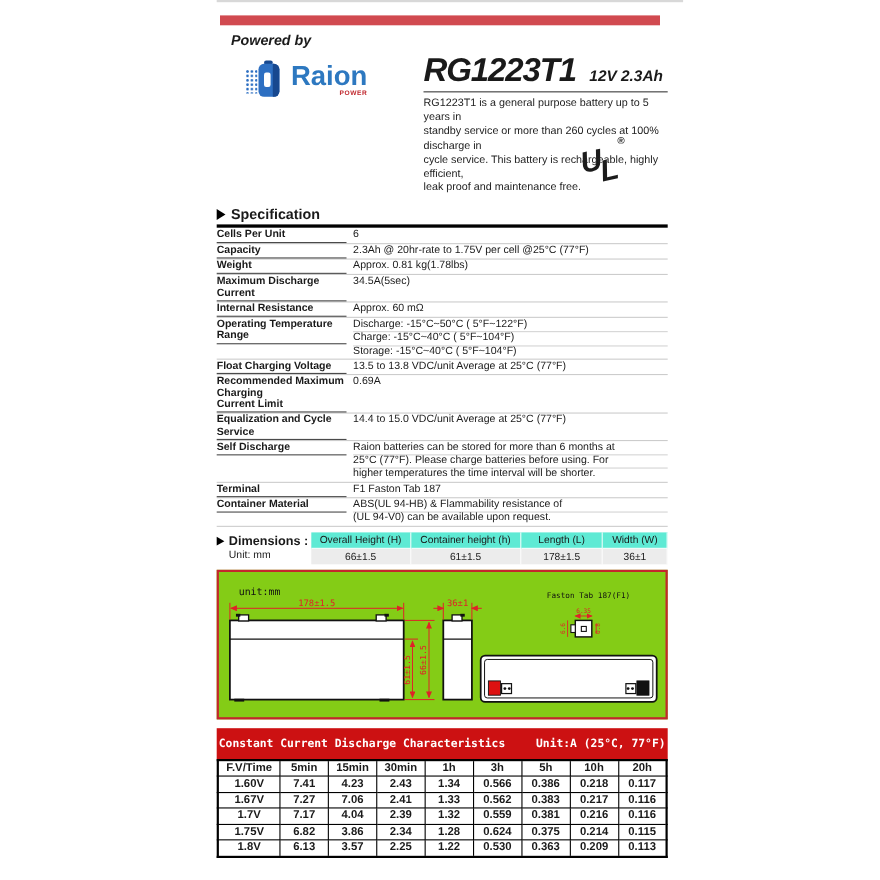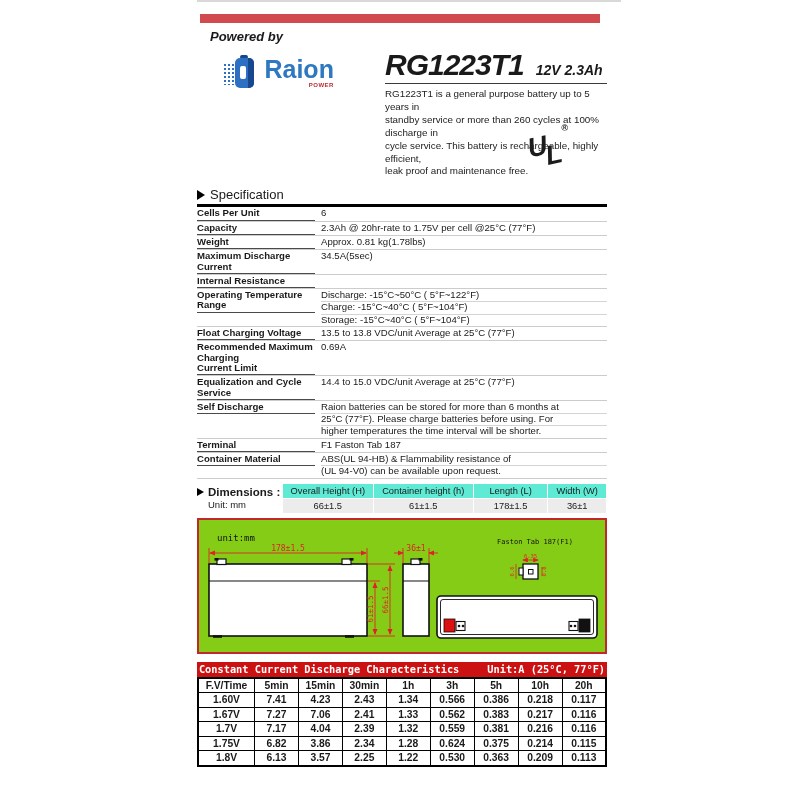--- a/index.html
+++ b/index.html
@@ -32,21 +32,21 @@
   .desc{font-size:9.8px;line-height:12.9px;white-space:pre-line;color:#222;}
   .ul-mark{position:absolute;left:527px;top:129px;width:48px;height:46px;transform:rotate(-12deg);
            font-style:italic;font-weight:bold;color:#1b1b1b;}
   .ul-u{position:absolute;left:2px;top:0;font-size:27px;}
   .ul-l{position:absolute;left:18px;top:11px;font-size:27px;}
   .ul-reg{position:absolute;right:2px;top:-3px;font-size:9px;transform:rotate(12deg);}
 
   
   .sec-head{display:flex;align-items:center;gap:5px;border-bottom:3px solid #000;
             padding-bottom:2px;margin-top:9px;}
-  .sec-head span{font-weight:normal;font-size:13px;}
+  .sec-head span{font-weight:bold;font-size:13px;}
   .tri{width:0;height:0;border-left:8px solid #000;border-top:5px solid transparent;border-bottom:5px solid transparent;}
 
   
   .spec-table{width:100%;}
   .spec-row{display:flex;align-items:flex-start;border-bottom:1px solid #ccc;padding:1px 0 0 0;}
   .spec-label{width:118px;flex:none;font-weight:bold;font-size:9.6px;line-height:10.3px;
               border-bottom:1.5px solid #4a4a4a;padding-bottom:1px;}
   .spec-values{flex:1;font-size:9.6px;line-height:10.3px;padding-left:6px;}
   .spec-vline{padding:0 0 1px 0;}
   .spec-vline.sep{border-bottom:1px solid #d4d4d4;}
@@ -62,21 +62,21 @@
   .dim-cell{font-size:9.3px;text-align:center;padding:2px 0;border-right:1px solid #fff;}
   .dim-hrow .dim-cell{background:#5eead4;border-bottom:1px solid #fff;}
   .dim-vrow .dim-cell{background:#ececec;}
   .dc0{width:28%;}.dc1{width:31%;}.dc2{width:23%;}.dc3{width:18%;}
 
   
   .diagram-box{margin-top:5px;border:2.5px solid #c4262d;height:132px;background:#84cc16;}
 
   
   .dc-block{margin-top:8px;}
-  .dc-title{background:#cc1112;color:#fff;height:15px;display:flex;align-items:center;
+  .dc-title{background:#cc1112;color:#fff;height:28px;display:flex;align-items:center;
             justify-content:center;gap:28px;font-family:"DejaVu Sans Mono",monospace;
             font-weight:bold;font-size:10.3px;}
   table.dc{width:100%;border-collapse:collapse;border:2px solid #000;table-layout:fixed;}
   table.dc th,table.dc td{border:1px solid #000;font-weight:bold;font-size:10.3px;
             text-align:center;padding:0;height:13.5px;line-height:13.5px;}
   table.dc .fvcol{width:13.5%;}
 </style>
 </head>
 <body>
 
@@ -156,20 +156,23 @@
             <div>Maximum Discharge Current</div>
           </div>
           <div class="spec-values">
             <div class="spec-vline">34.5A(5sec)</div>
           </div>
         </div>
         <div class="spec-row">
           <div class="spec-label">
             <div>Internal Resistance</div>
           </div>
+          <div class="spec-values">
+            <div class="spec-vline">Approx. 60 mΩ</div>
+          </div>
         </div>
         <div class="spec-row">
           <div class="spec-label">
             <div>Operating Temperature Range</div>
           </div>
           <div class="spec-values">
             <div class="spec-vline sep">Discharge: -15°C~50°C ( 5°F~122°F)</div>
             <div class="spec-vline sep">Charge:  -15°C~40°C ( 5°F~104°F)</div>
             <div class="spec-vline">Storage: -15°C~40°C ( 5°F~104°F)</div>
           </div>

